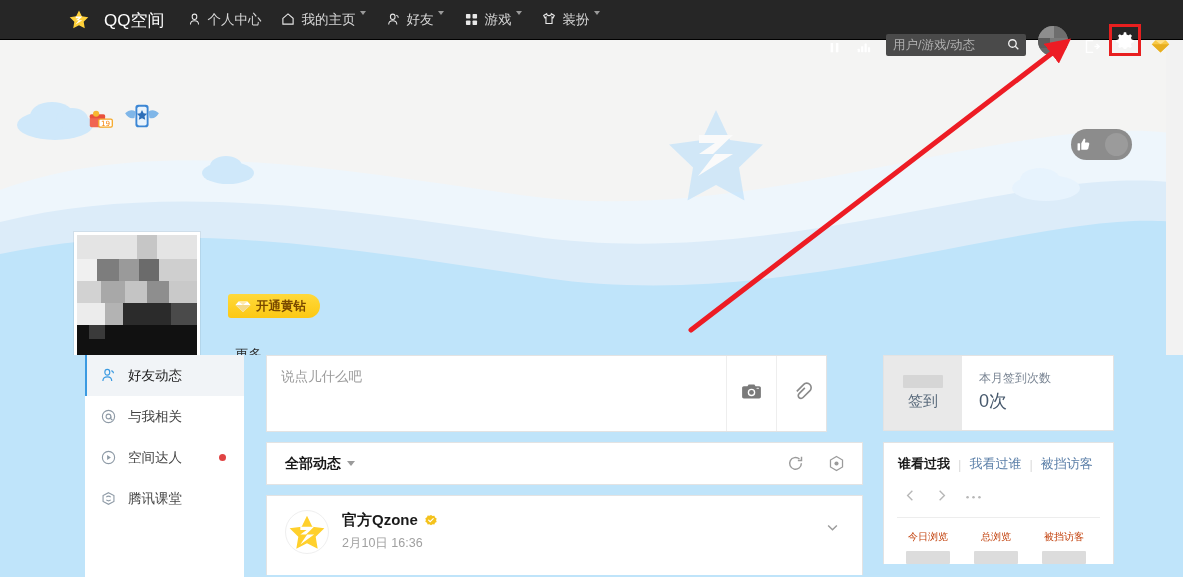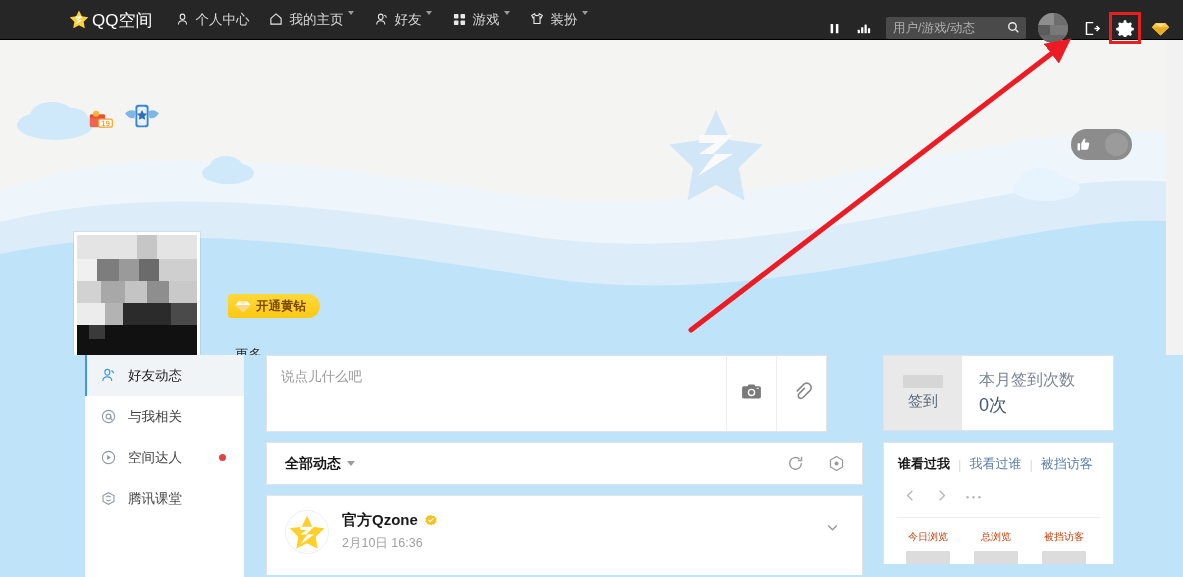--- a/index.html
+++ b/index.html
@@ -45,20 +45,21 @@
     align-items: center;
     margin-right: 22px;
     cursor: pointer;
   }
   .logo-star { width: 22px; height: 22px; margin-right: 2px; }
   .logo-text {
     color: #ffffff;
     font-size: 17px;
     letter-spacing: 0px;
     font-weight: 400;
+    margin-left: 12px;
   }
   .nav-item {
     display: flex;
     align-items: flex-start;
     color: #d6d6d6;
     font-size: 13.5px;
     margin-right: 19px;
     cursor: pointer;
     white-space: nowrap;
   }
@@ -76,21 +77,21 @@
     border-left: 3.5px solid transparent;
     border-right: 3.5px solid transparent;
     border-top: 4px solid #9a9a9a;
   }
 
   .nav-right {
     position: absolute;
     right: 0; top: 0;
     height: 56px;
     display: flex;
-    align-items: center;
+    align-items: flex-end;
   }
   .nr-icon {
     display: flex;
     align-items: center;
     justify-content: center;
     cursor: pointer;
   }
   .pause-ico { width: 24px; margin-right: 4px; }
   .bars-ico  { width: 26px; margin-right: 10px; }
 
@@ -418,21 +419,21 @@
     background: #d6d6d6;
     margin-bottom: 4px;
     border-radius: 1px;
   }
   .signin-label { font-size: 15px; color: #5a6b7c; }
   .signin-info {
     flex: 1;
     padding: 14px 0 0 17px;
     box-sizing: border-box;
   }
-  .signin-info .t1 { font-size: 16px; color: #7b8694; }
+  .signin-info .t1 { font-size: 12px; color: #7b8694; }
   .signin-info .t2 { font-size: 18px; color: #46586c; margin-top: 2px; }
 
   .visitor-card {
     margin-top: 11px;
     width: 231px;
     background: #fff;
     border: 1px solid #e3e3e3;
     border-bottom: 0;
     box-sizing: border-box;
     padding: 12px 0 0 0;

